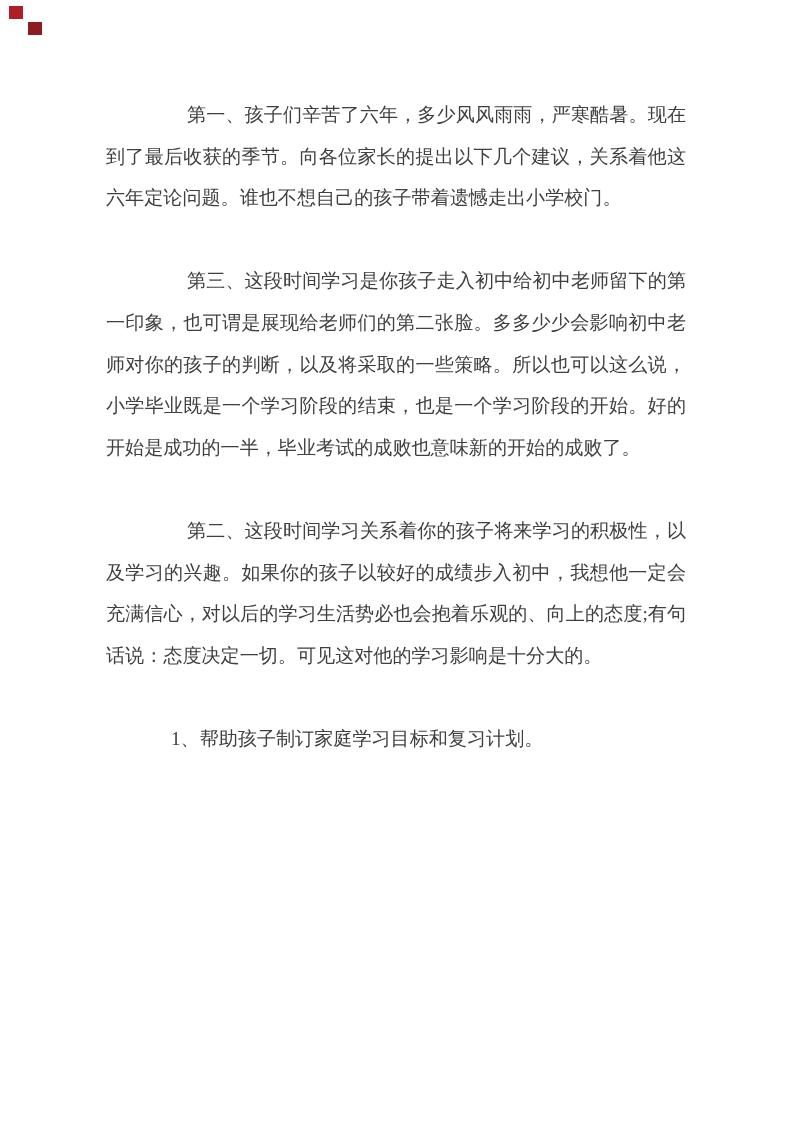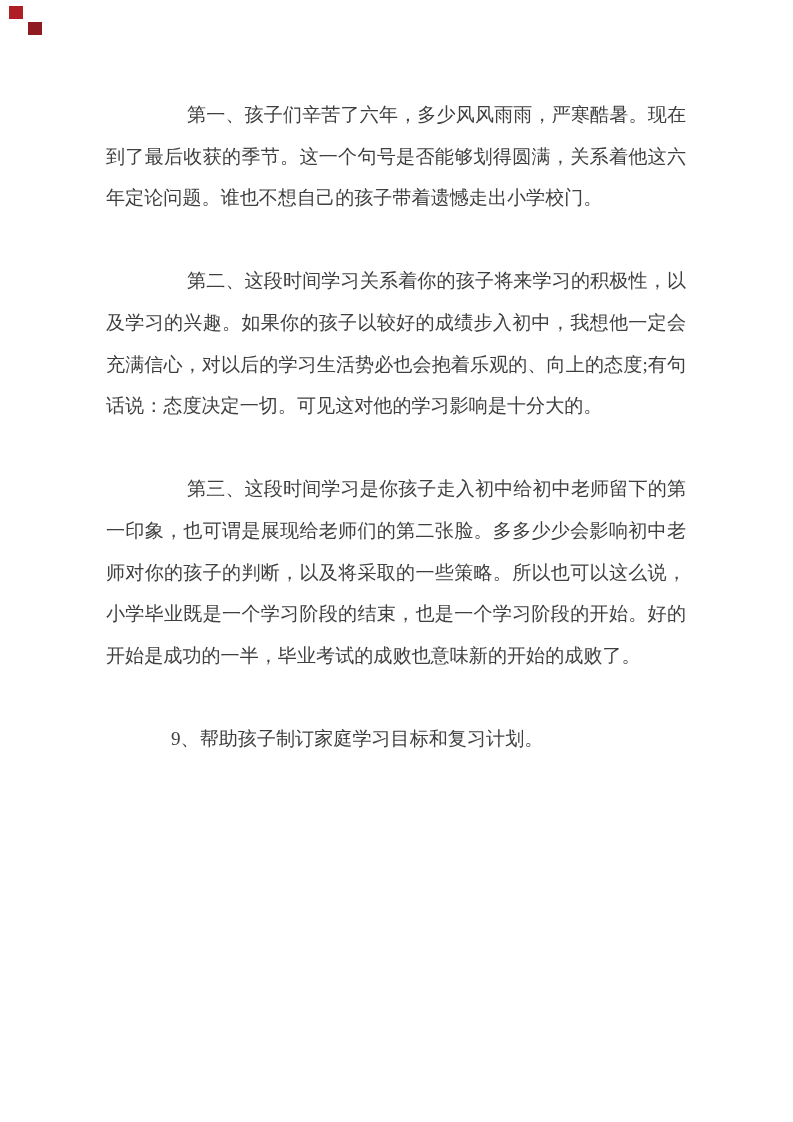--- a/index.html
+++ b/index.html
@@ -50,19 +50,19 @@
 </style>
 </head>
 <body>
 
 <div class="page">
 
   <span class="logo-mark m1" style="background-color: rgb(174, 30, 36);"></span>
   <span class="logo-mark m2" style="background-color: rgb(143, 26, 31);"></span>
 
   <div class="doc">
-    <p>第一、孩子们辛苦了六年，多少风风雨雨，严寒酷暑。现在到了最后收获的季节。这一个句号是否能够划得圆满，关系着他这六年定论问题。谁也不想自己的孩子带着遗憾走出小学校门。</p>
+    <p>第一、孩子们辛苦了六年，多少风风雨雨，严寒酷暑。现在到了最后收获的季节。向各位家长的提出以下几个建议，关系着他这六年定论问题。谁也不想自己的孩子带着遗憾走出小学校门。</p>
+    <p>第三、这段时间学习是你孩子走入初中给初中老师留下的第一印象，也可谓是展现给老师们的第二张脸。多多少少会影响初中老师对你的孩子的判断，以及将采取的一些策略。所以也可以这么说，小学毕业既是一个学习阶段的结束，也是一个学习阶段的开始。好的开始是成功的一半，毕业考试的成败也意味新的开始的成败了。</p>
     <p>第二、这段时间学习关系着你的孩子将来学习的积极性，以及学习的兴趣。如果你的孩子以较好的成绩步入初中，我想他一定会充满信心，对以后的学习生活势必也会抱着乐观的、向上的态度;有句话说：态度决定一切。可见这对他的学习影响是十分大的。</p>
-    <p>第三、这段时间学习是你孩子走入初中给初中老师留下的第一印象，也可谓是展现给老师们的第二张脸。多多少少会影响初中老师对你的孩子的判断，以及将采取的一些策略。所以也可以这么说，小学毕业既是一个学习阶段的结束，也是一个学习阶段的开始。好的开始是成功的一半，毕业考试的成败也意味新的开始的成败了。</p>
-    <p class="numbered">9、帮助孩子制订家庭学习目标和复习计划。</p>
+    <p class="numbered">1、帮助孩子制订家庭学习目标和复习计划。</p>
   </div>
 
 </div>
 
 </body></html>

